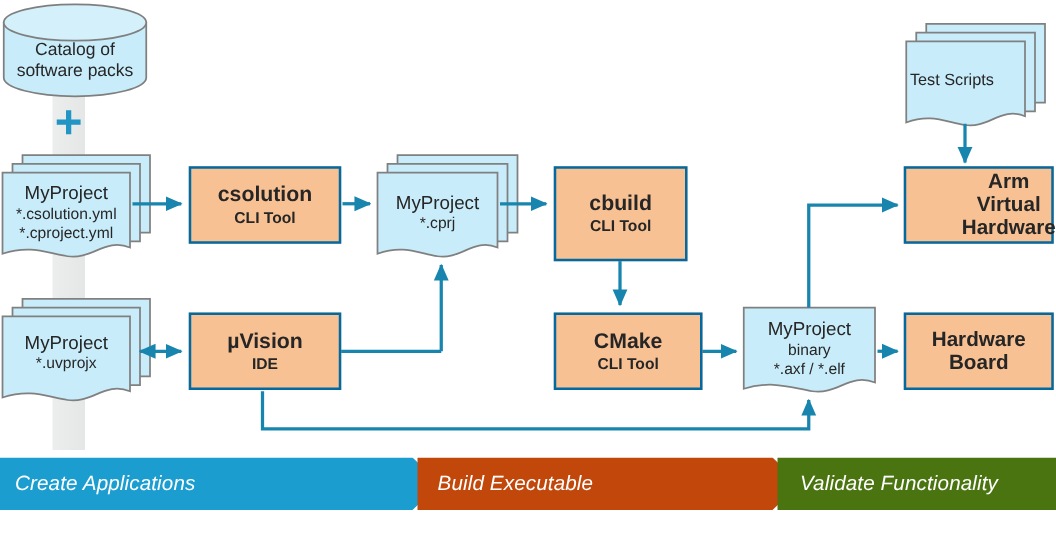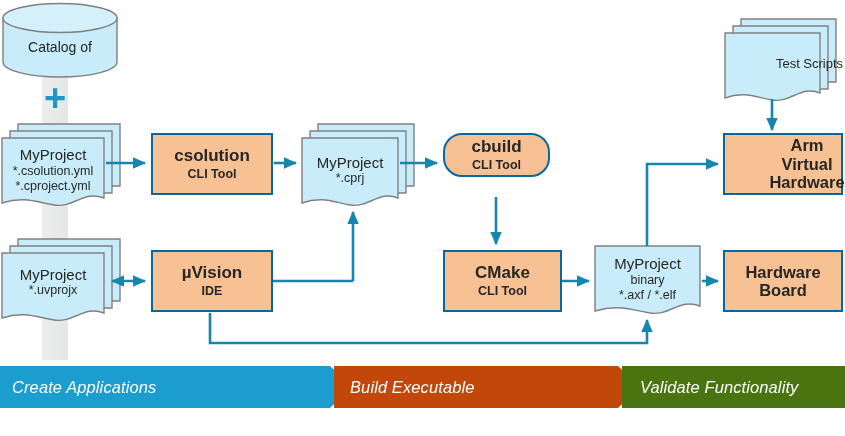--- a/index.html
+++ b/index.html
@@ -99,56 +99,57 @@
       <path d="M647,246 L647,164 L718,164" marker-end="url(#arw)"></path>
       <path d="M112,281 L145,281" marker-end="url(#arw)" marker-start="url(#arw)"></path>
       <path d="M353,281 L157,281" marker-end="url(#arw)"></path>
       <path d="M353,281 L353,212" marker-end="url(#arw)"></path>
       <path d="M210,313 L210,343 L647,343 L647,320" marker-end="url(#arw)"></path>
     </g>
   </svg>
 
   <div class="cyllabel" style="left:2px;top:22px;width:116px;height:52px;">
     <div>Catalog of</div>
+    <div>software packs</div>
   </div>
 
   <div class="plus" style="left:39px;top:80px;width:32px;height:36px;font-size:38px;line-height:36px;text-align:center;">+</div>
 
   <div class="doclabel" style="left:2px;top:141px;width:102px;height:58px;">
     <div class="l1">MyProject</div>
     <div class="l2">*.csolution.yml</div>
     <div class="l2">*.cproject.yml</div>
   </div>
 
   <div class="doclabel" style="left:2px;top:256px;width:102px;height:52px;">
     <div class="l1">MyProject</div>
     <div class="l2">*.uvprojx</div>
   </div>
 
   <div class="doclabel" style="left:302px;top:145px;width:96px;height:50px;">
     <div class="l1">MyProject</div>
     <div class="l2">*.cprj</div>
   </div>
 
-  <div class="doclabel" style="left:725px;top:40px;width:73px;height:48px;margin-left:48px;">
+  <div class="doclabel" style="left:725px;top:40px;width:73px;height:48px;">
     <div class="lsm">Test Scripts</div>
   </div>
 
   <div class="doclabel" style="left:595px;top:250px;width:105px;height:58px;">
     <div class="l1">MyProject</div>
     <div class="l2">binary</div>
     <div class="l2">*.axf / *.elf</div>
   </div>
 
   <div class="node tool" style="left:151px;top:133px;width:122px;height:62px;">
     <div class="t1">csolution</div>
     <div class="t2">CLI Tool</div>
   </div>
 
-  <div class="node tool" style="left:443px;top:133px;width:107px;height:44px;border-radius:19px;">
+  <div class="node tool" style="left:443px;top:133px;width:107px;height:76px;">
     <div class="t1">cbuild</div>
     <div class="t2">CLI Tool</div>
   </div>
 
   <div class="node tool" style="left:443px;top:250px;width:119px;height:62px;">
     <div class="t1">CMake</div>
     <div class="t2">CLI Tool</div>
   </div>
 
   <div class="node tool" style="left:151px;top:250px;width:122px;height:62px;">

